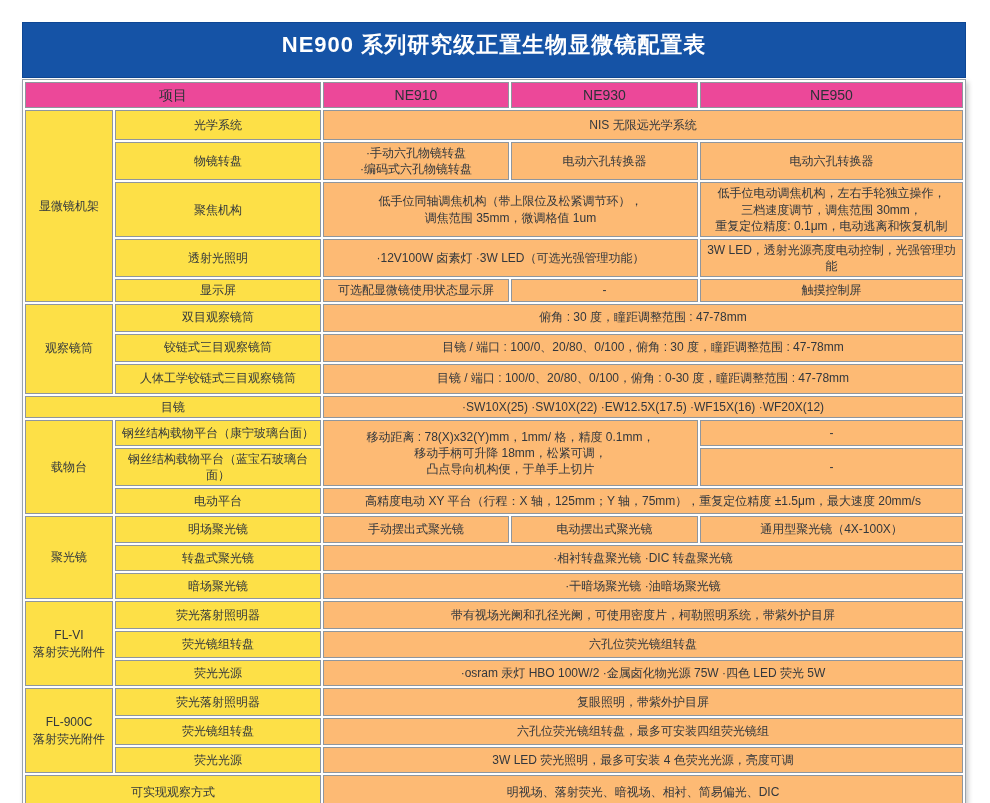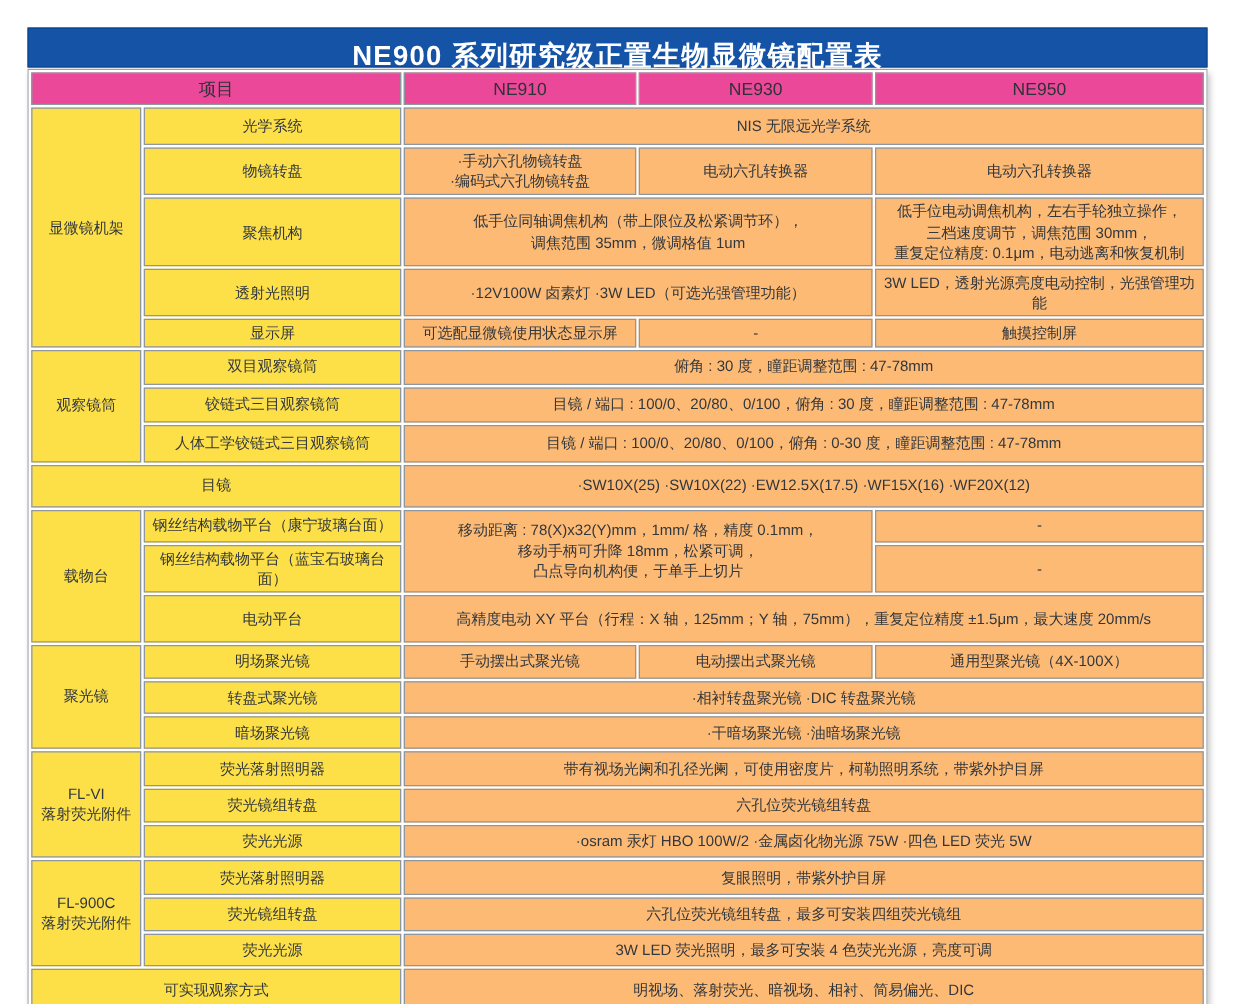--- a/index.html
+++ b/index.html
@@ -11,21 +11,21 @@
     font-family: "Liberation Sans", "DejaVu Sans", sans-serif;
   }
   .sheet {
     position: absolute;
     left: 22px;
     top: 22px;
     width: 944px;
   }
   .title-bar {
     box-sizing: border-box;
-    height: 32px;
+    height: 56px;
     line-height: 44px;
     background: #1553a6;
     border: 1px solid #0d4694;
     color: #ffffff;
     font-size: 22px;
     font-weight: bold;
     text-align: center;
     letter-spacing: 1px;
   }
   .table-wrap {
@@ -129,38 +129,38 @@
         </tr>
         <tr style="height:28px">
           <td class="side">铰链式三目观察镜筒</td>
           <td class="val" colspan="3">目镜 / 端口 : 100/0、20/80、0/100，俯角 : 30 度，瞳距调整范围 : 47-78mm</td>
         </tr>
         <tr style="height:30px">
           <td class="side">人体工学铰链式三目观察镜筒</td>
           <td class="val" colspan="3">目镜 / 端口 : 100/0、20/80、0/100，俯角 : 0-30 度，瞳距调整范围 : 47-78mm</td>
         </tr>
 
-        <tr style="height:34px">
+        <tr style="height:22px">
           <td class="side" colspan="2">目镜</td>
           <td class="val" colspan="3">·SW10X(25) ·SW10X(22) ·EW12.5X(17.5) ·WF15X(16) ·WF20X(12)</td>
         </tr>
 
         <tr style="height:26px">
           <td class="side" rowspan="3">载物台</td>
           <td class="side">钢丝结构载物平台（康宁玻璃台面）</td>
           <td class="val" colspan="2" rowspan="2">移动距离 : 78(X)x32(Y)mm，1mm/ 格，精度 0.1mm，
 移动手柄可升降 18mm，松紧可调，
 凸点导向机构便，于单手上切片</td>
           <td class="val">-</td>
         </tr>
         <tr style="height:24px">
           <td class="side">钢丝结构载物平台（蓝宝石玻璃台面）</td>
           <td class="val">-</td>
         </tr>
-        <tr style="height:38px">
+        <tr style="height:26px">
           <td class="side">电动平台</td>
           <td class="val" colspan="3">高精度电动 XY 平台（行程：X 轴，125mm；Y 轴，75mm），重复定位精度 ±1.5μm，最大速度 20mm/s</td>
         </tr>
 
         <tr style="height:27px">
           <td class="side" rowspan="3">聚光镜</td>
           <td class="side">明场聚光镜</td>
           <td class="val">手动摆出式聚光镜</td>
           <td class="val">电动摆出式聚光镜</td>
           <td class="val">通用型聚光镜（4X-100X）</td>

